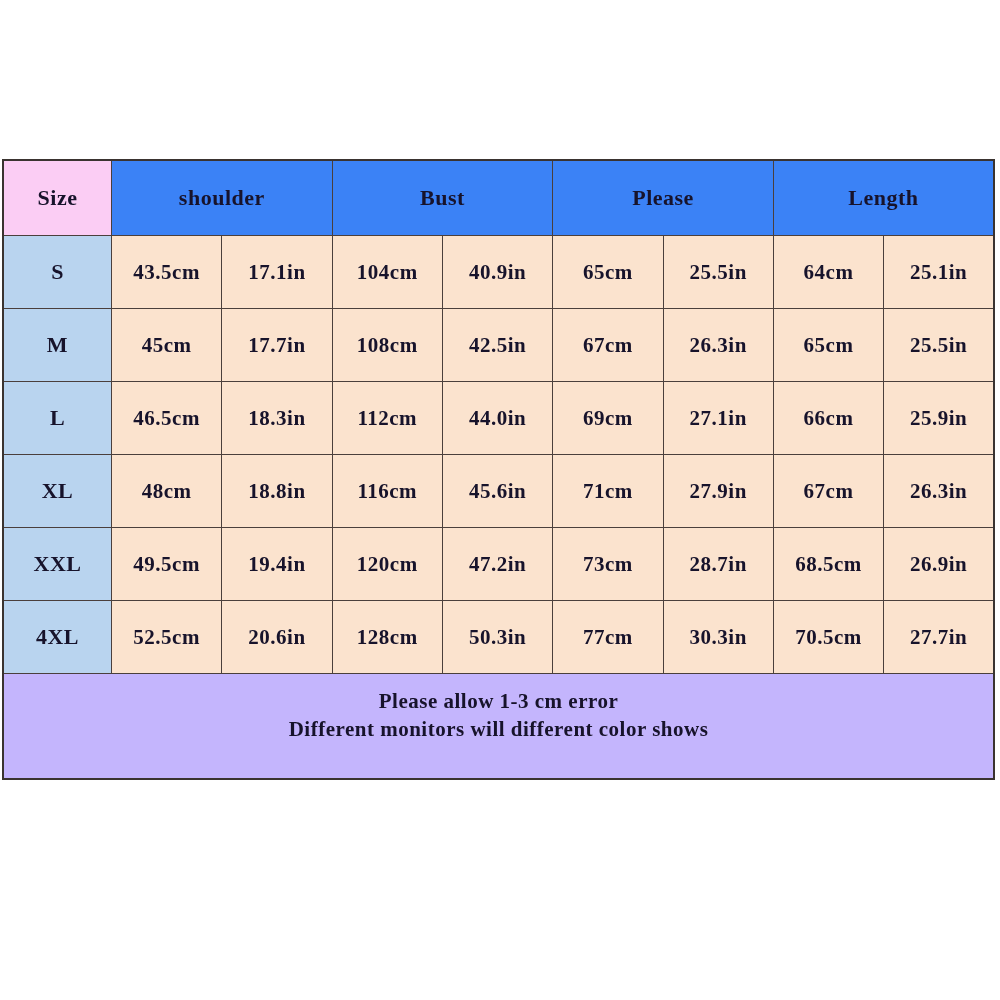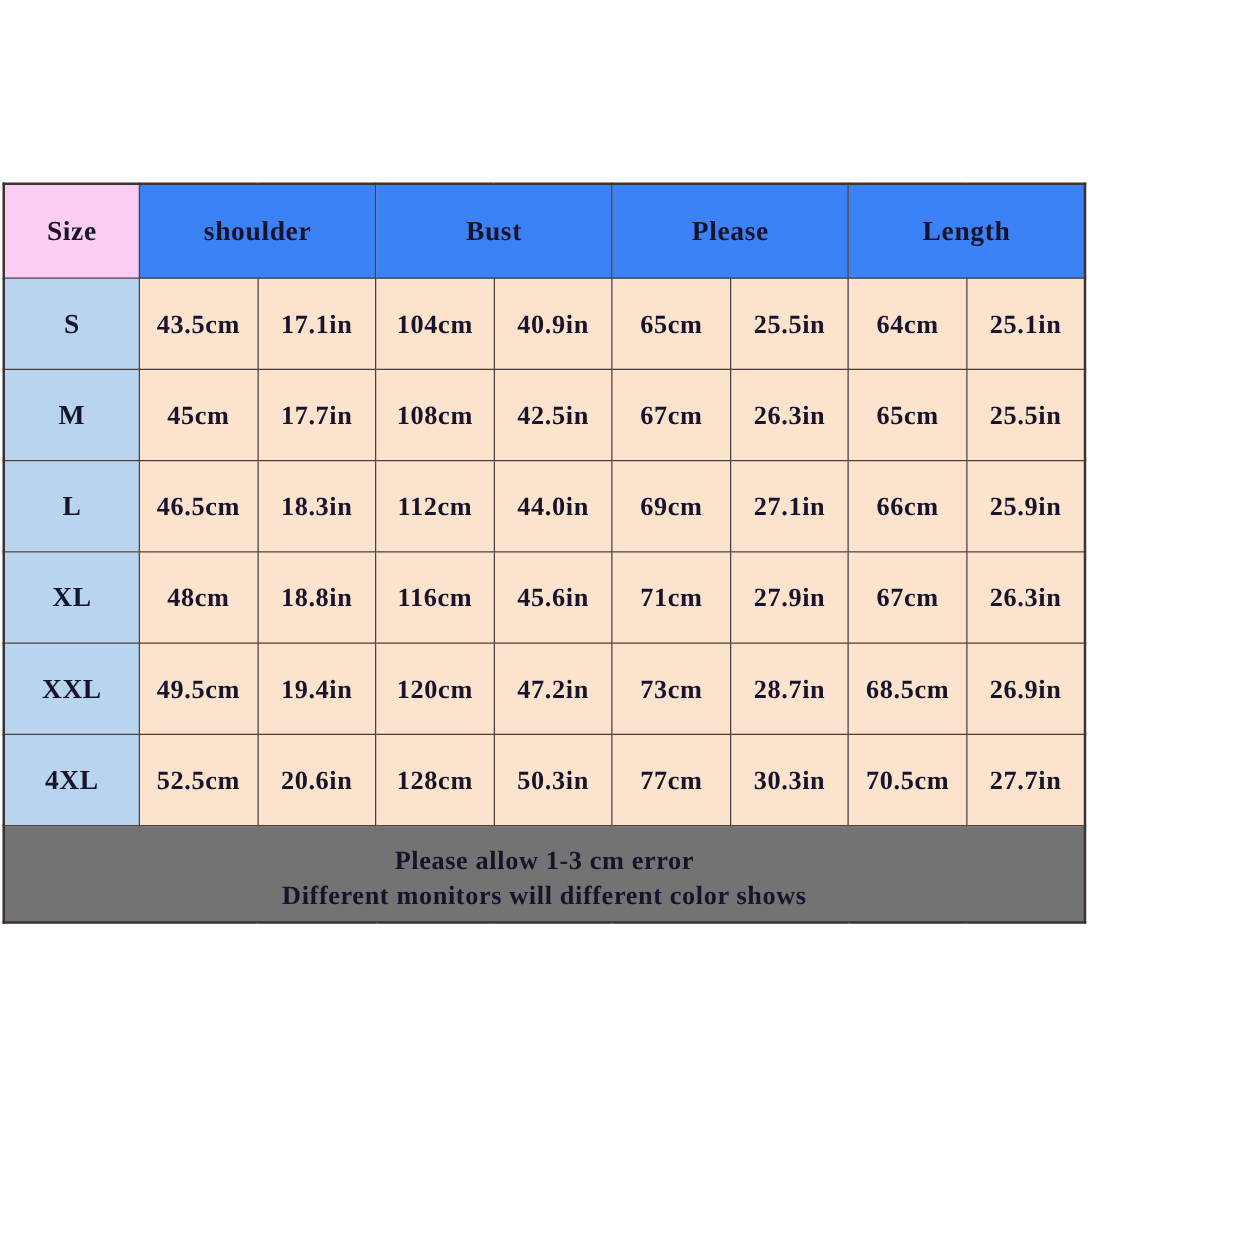--- a/index.html
+++ b/index.html
@@ -16,22 +16,22 @@
 
   .page {
     position: relative;
     width: 1000px;
     height: 1000px;
   }
 
   .size-chart {
     position: absolute;
     left: 2px;
-    top: 146px;
-    width: 867px;
+    top: 159px;
+    width: 993px;
     border-collapse: collapse;
     table-layout: fixed;
     border: 2px solid #3a3330;
   }
 
   .size-chart td {
     border: 1.6px solid #4a3f3c;
     text-align: center;
     vertical-align: middle;
     color: #17132b;
@@ -61,23 +61,23 @@
 
   
   .val-cell {
     background: #fbe3ce;
     font-size: 21px;
     height: 70px;
   }
 
   
   .note-cell {
-    background: #737373;
+    background: #c4b5fd;
     height: 70px;
-    padding: 6px 0 0;
+    padding: 6px 0 28px;
     font-size: 21px;
     font-weight: bold;
     color: #17132b;
     line-height: 1.35;
     letter-spacing: 0.3px;
   }
   .note-line {
     display: block;
     white-space: pre;
   }

